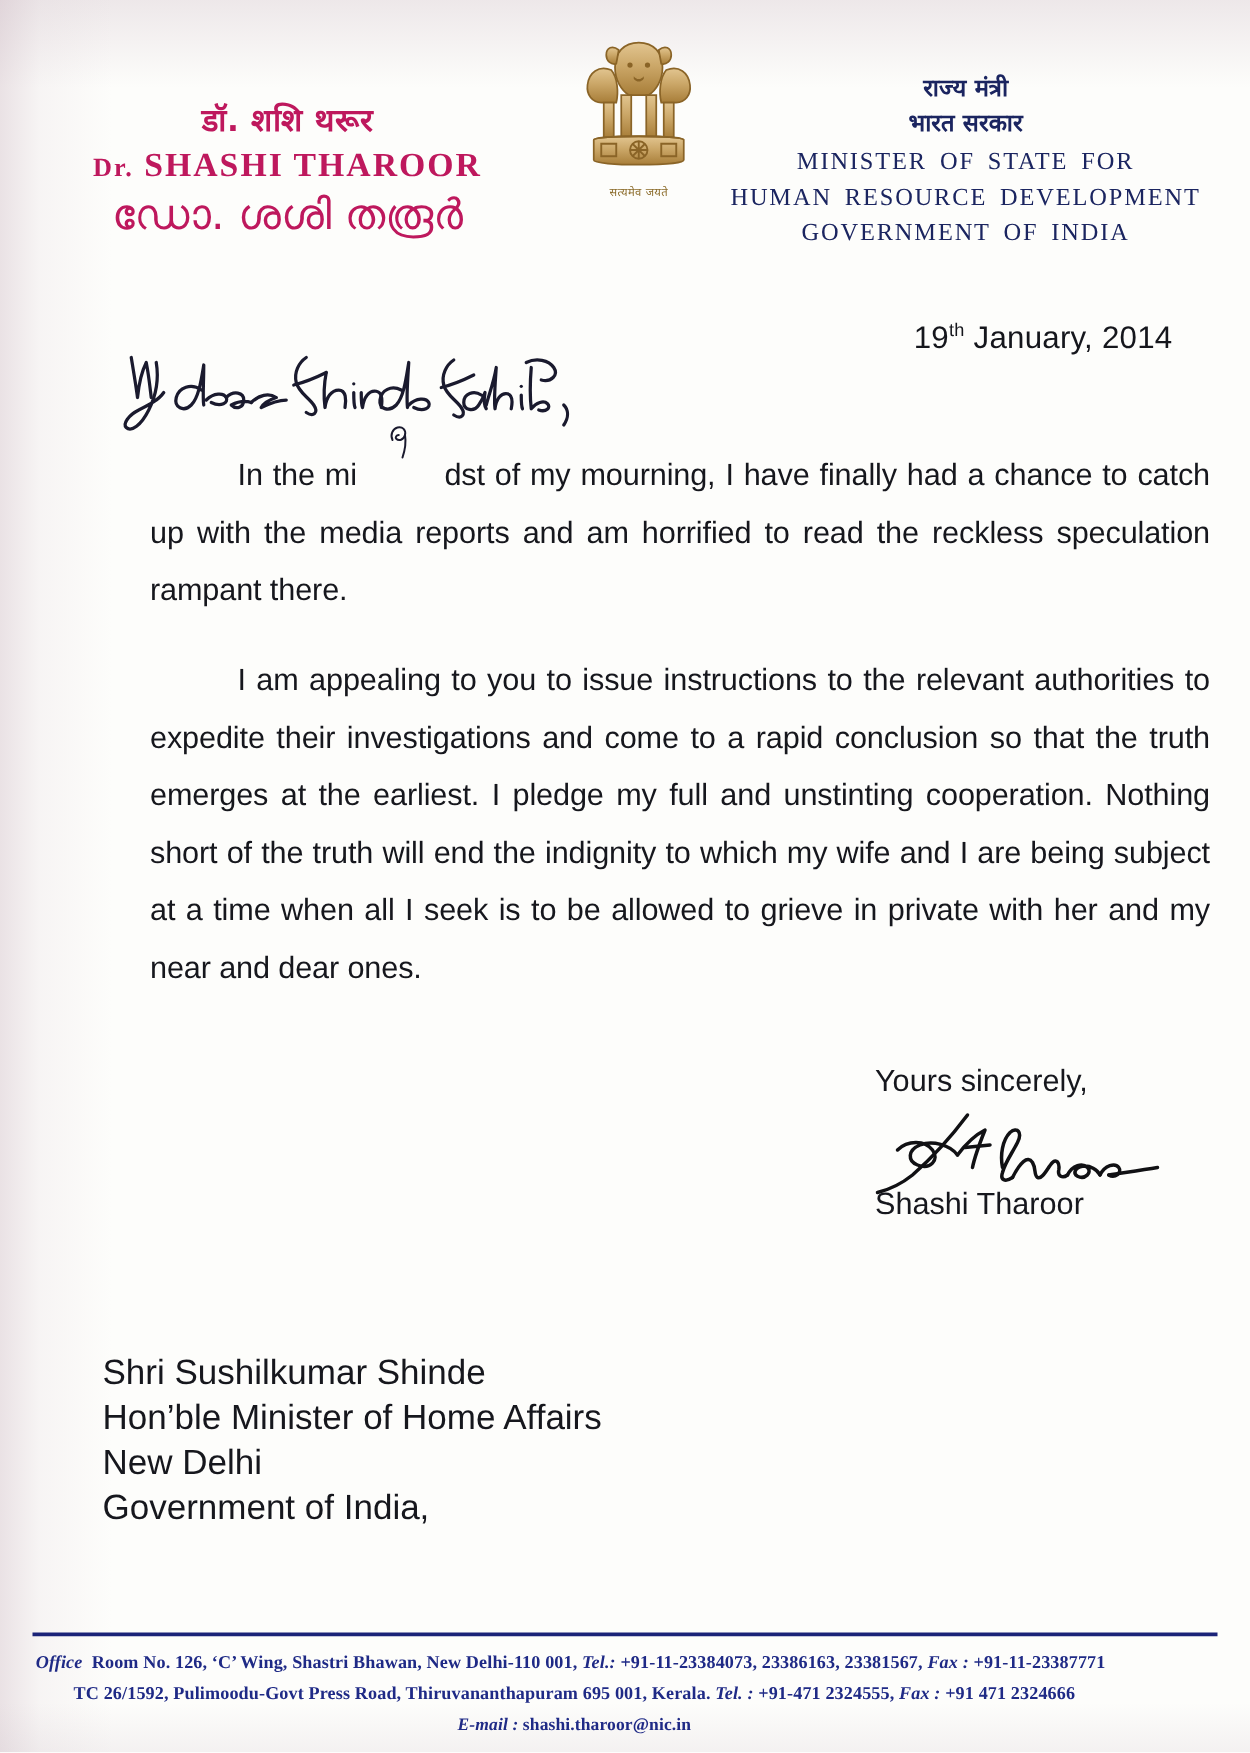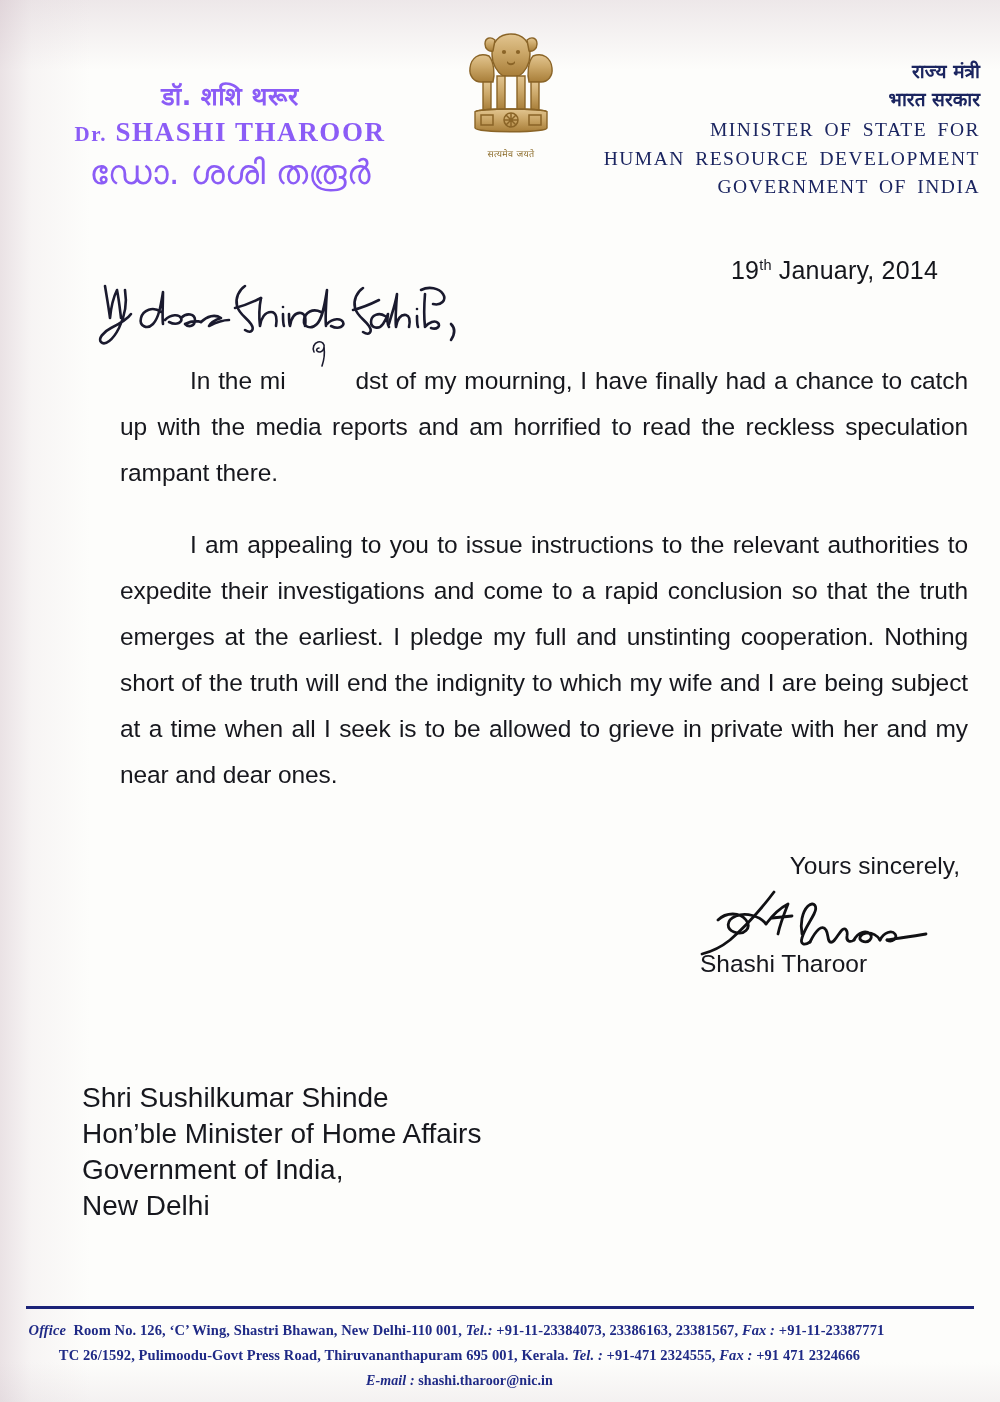--- a/index.html
+++ b/index.html
@@ -55,21 +55,21 @@
     width: 1000px;
     height: 250px;
   }
 
   .lh-name-block {
     position: absolute;
     left: 30px;
     top: 82px;
     width: 400px;
     text-align: center;
-    color: #8b5cf6;
+    color: #be185d;
   }
   .lh-name-hindi {
     font-family: "DejaVu Sans", sans-serif;
     font-size: 25px;
     font-weight: 700;
     letter-spacing: 0.5px;
     line-height: 1.2;
   }
   .lh-name-english {
     font-family: "Liberation Serif", serif;
@@ -106,21 +106,21 @@
     color: #8a6a28;
     margin-top: 1px;
     letter-spacing: 0.3px;
   }
 
   .lh-office-block {
     position: absolute;
     left: 565px;
     top: 58px;
     width: 415px;
-    text-align: right;
+    text-align: center;
     color: #1b2560;
   }
   .lh-office-hindi {
     font-family: "DejaVu Sans", sans-serif;
     font-size: 19px;
     font-weight: 700;
     line-height: 1.45;
   }
   .lh-office-english {
     font-family: "Liberation Serif", serif;
@@ -193,21 +193,20 @@
   
   .signoff {
     position: absolute;
     left: 700px;
     top: 852px;
     width: 260px;
   }
   .signoff-closing {
     font-size: 24.5px;
     color: #16171d;
-    text-align: right;
   }
   .signature {
     position: relative;
     left: -12px;
     margin-top: 6px;
     height: 70px;
   }
   .signature svg { display: block; }
   .signoff-name {
     font-size: 24.5px;
@@ -410,22 +409,22 @@
         </g>
       </svg>
     </div>
 
     <div class="signoff-name">Shashi Tharoor</div>
   </div>
 
   <div class="recipient">
     <div>Shri Sushilkumar Shinde</div>
     <div>Hon’ble Minister of Home Affairs</div>
+    <div>New Delhi</div>
     <div>Government of India,</div>
-    <div>New Delhi</div>
   </div>
 
   <div class="footer-rule"></div>
 
   <div class="footer">
     <div class="ftr-line ftr-line-1"><i>Office</i>&nbsp;&nbsp;<span>Room No. 126, ‘C’ Wing, Shastri Bhawan, New Delhi-110 001,</span>&nbsp;<i>Tel.:</i>&nbsp;<span>+91-11-23384073, 23386163, 23381567,</span>&nbsp;<i>Fax :</i>&nbsp;<span>+91-11-23387771</span></div>
 
     <div class="ftr-line"><span>TC 26/1592, Pulimoodu-Govt Press Road, Thiruvananthapuram 695 001, Kerala.</span>&nbsp;<i>Tel. :</i>&nbsp;<span>+91-471 2324555,</span>&nbsp;<i>Fax :</i>&nbsp;<span>+91 471 2324666</span></div>
 
     <div class="ftr-line ftr-email"><i>E-mail :</i>&nbsp;<span>shashi.tharoor@nic.in</span></div>

